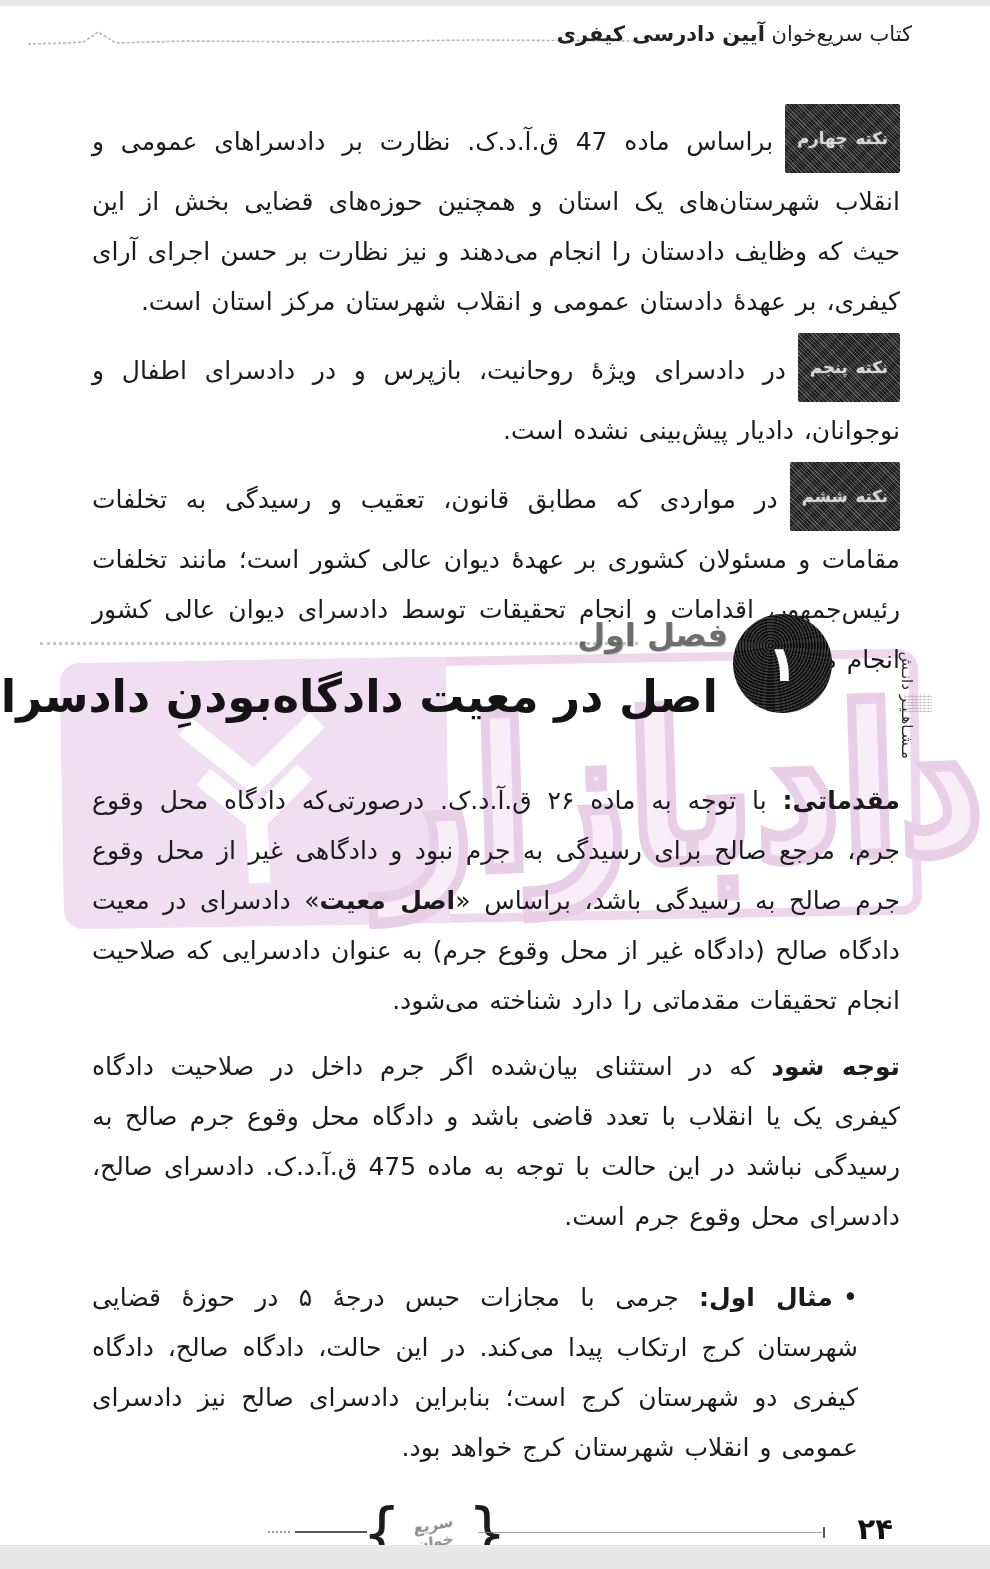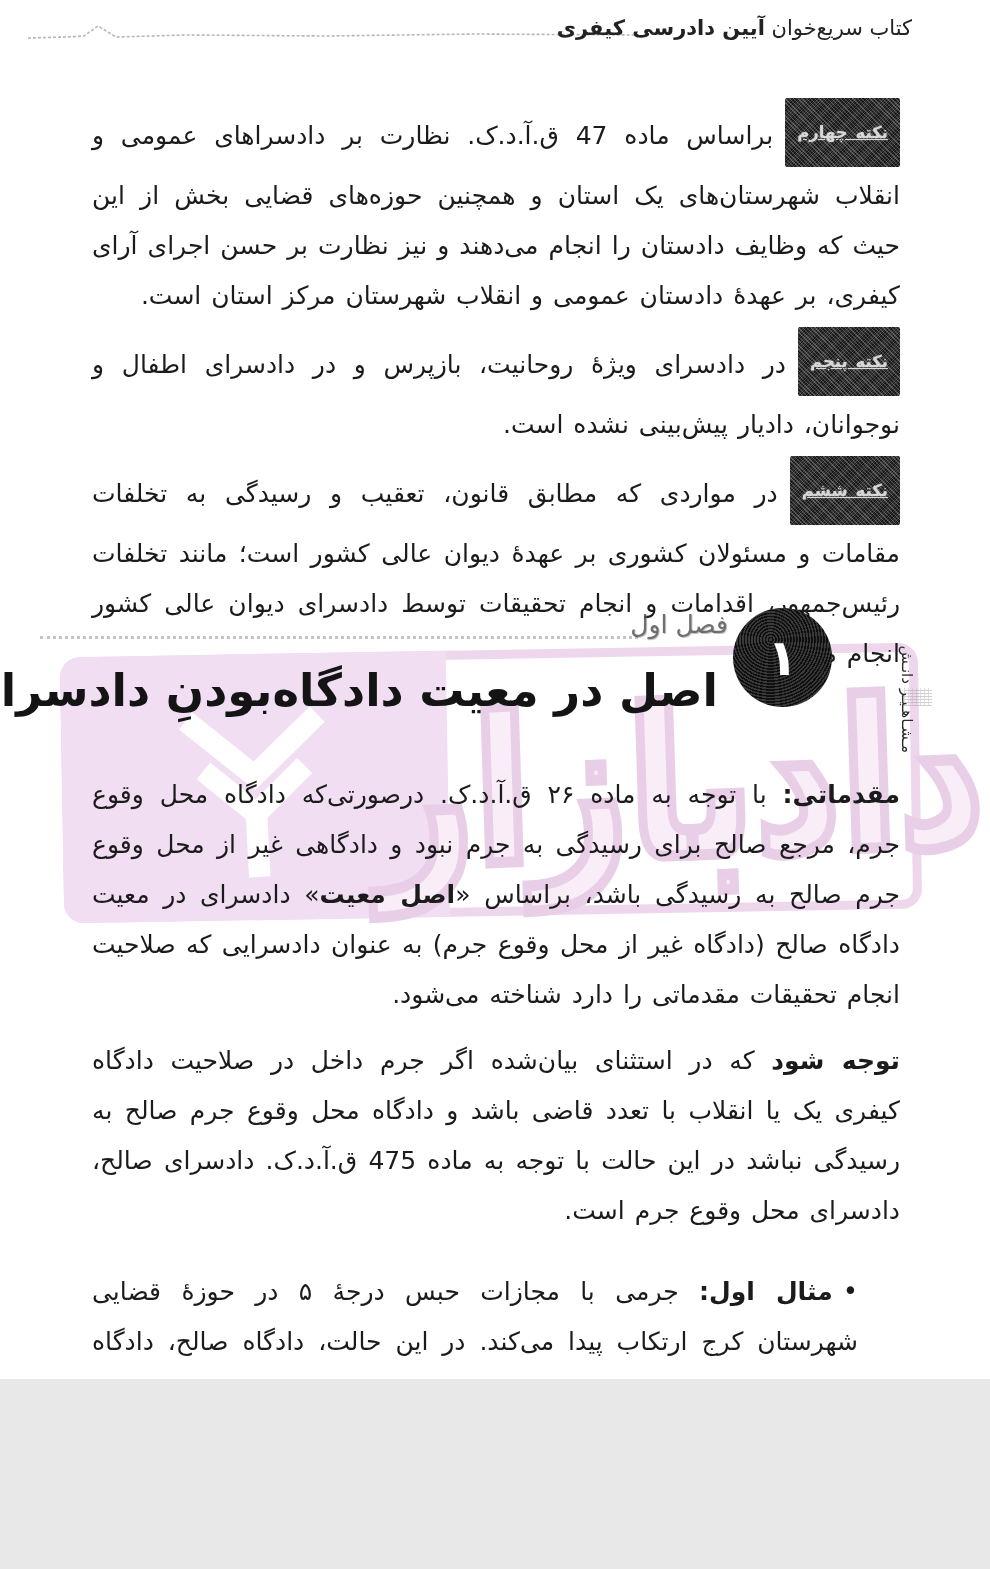--- a/index.html
+++ b/index.html
@@ -1,17 +1,17 @@
 <!DOCTYPE html>
 <html lang="fa" dir="rtl"><head>
 <meta charset="utf-8">
 <style>
   html,body{margin:0;padding:0;background:#e8e8e8;}
   .page{
-    position:relative;width:990px;height:1379px;margin:0 auto;background:#ffffff;
+    position:relative;width:990px;height:1539px;margin:6px auto;background:#ffffff;
     font-family:"DejaVu Sans",sans-serif;color:#1b1b1b;overflow:hidden;direction:rtl;
   }
   
   .hdr-squiggle{position:absolute;left:26px;top:22px;z-index:2;}
   .page-header{
     position:absolute;top:16px;right:78px;z-index:2;font-size:21px;letter-spacing:0;
     color:#222;white-space:nowrap;
   }
   .page-header b{font-weight:bold;}
   
@@ -22,26 +22,25 @@
   }
   .stamp{
     display:inline-block;vertical-align:middle;transform:translateY(-4px);
     background-color:#171717;
     background-image:
       repeating-linear-gradient(45deg, rgba(255,255,255,.22) 0 1px, transparent 1px 3px),
       repeating-linear-gradient(135deg, rgba(255,255,255,.14) 0 1px, transparent 1px 2px);
     color:#d8d8d8;font-size:16.5px;font-weight:bold;height:37px;line-height:37px;
     padding:16px 12px;margin-left:12px;border-radius:2px;letter-spacing:1px;
     text-shadow:0 0 2px rgba(255,255,255,.4);
-    text-decoration:underline;
   }
   
   .kicker-line{position:absolute;left:40px;right:352px;top:636px;border-top:3px dotted #949494;opacity:.55;z-index:2;}
   .kicker{
-    position:absolute;right:262px;top:610px;z-index:2;font-size:25px;font-weight:normal;
+    position:absolute;right:262px;top:610px;z-index:2;font-size:32px;font-weight:bold;
     color:#4a4a4a;opacity:.8;text-shadow:1px 1px 0 rgba(130,130,130,.6);
   }
   .chapter-num{
     position:absolute;right:158px;top:608px;width:99px;height:99px;border-radius:50%;
     background-color:#101010;
     background-image:repeating-radial-gradient(circle at 38% 32%, rgba(255,255,255,.17) 0 1.5px, transparent 1.5px 3px);
     display:flex;align-items:center;justify-content:center;z-index:2;
     color:#fff;font-size:50px;font-weight:bold;
   }
   .chapter-title{

